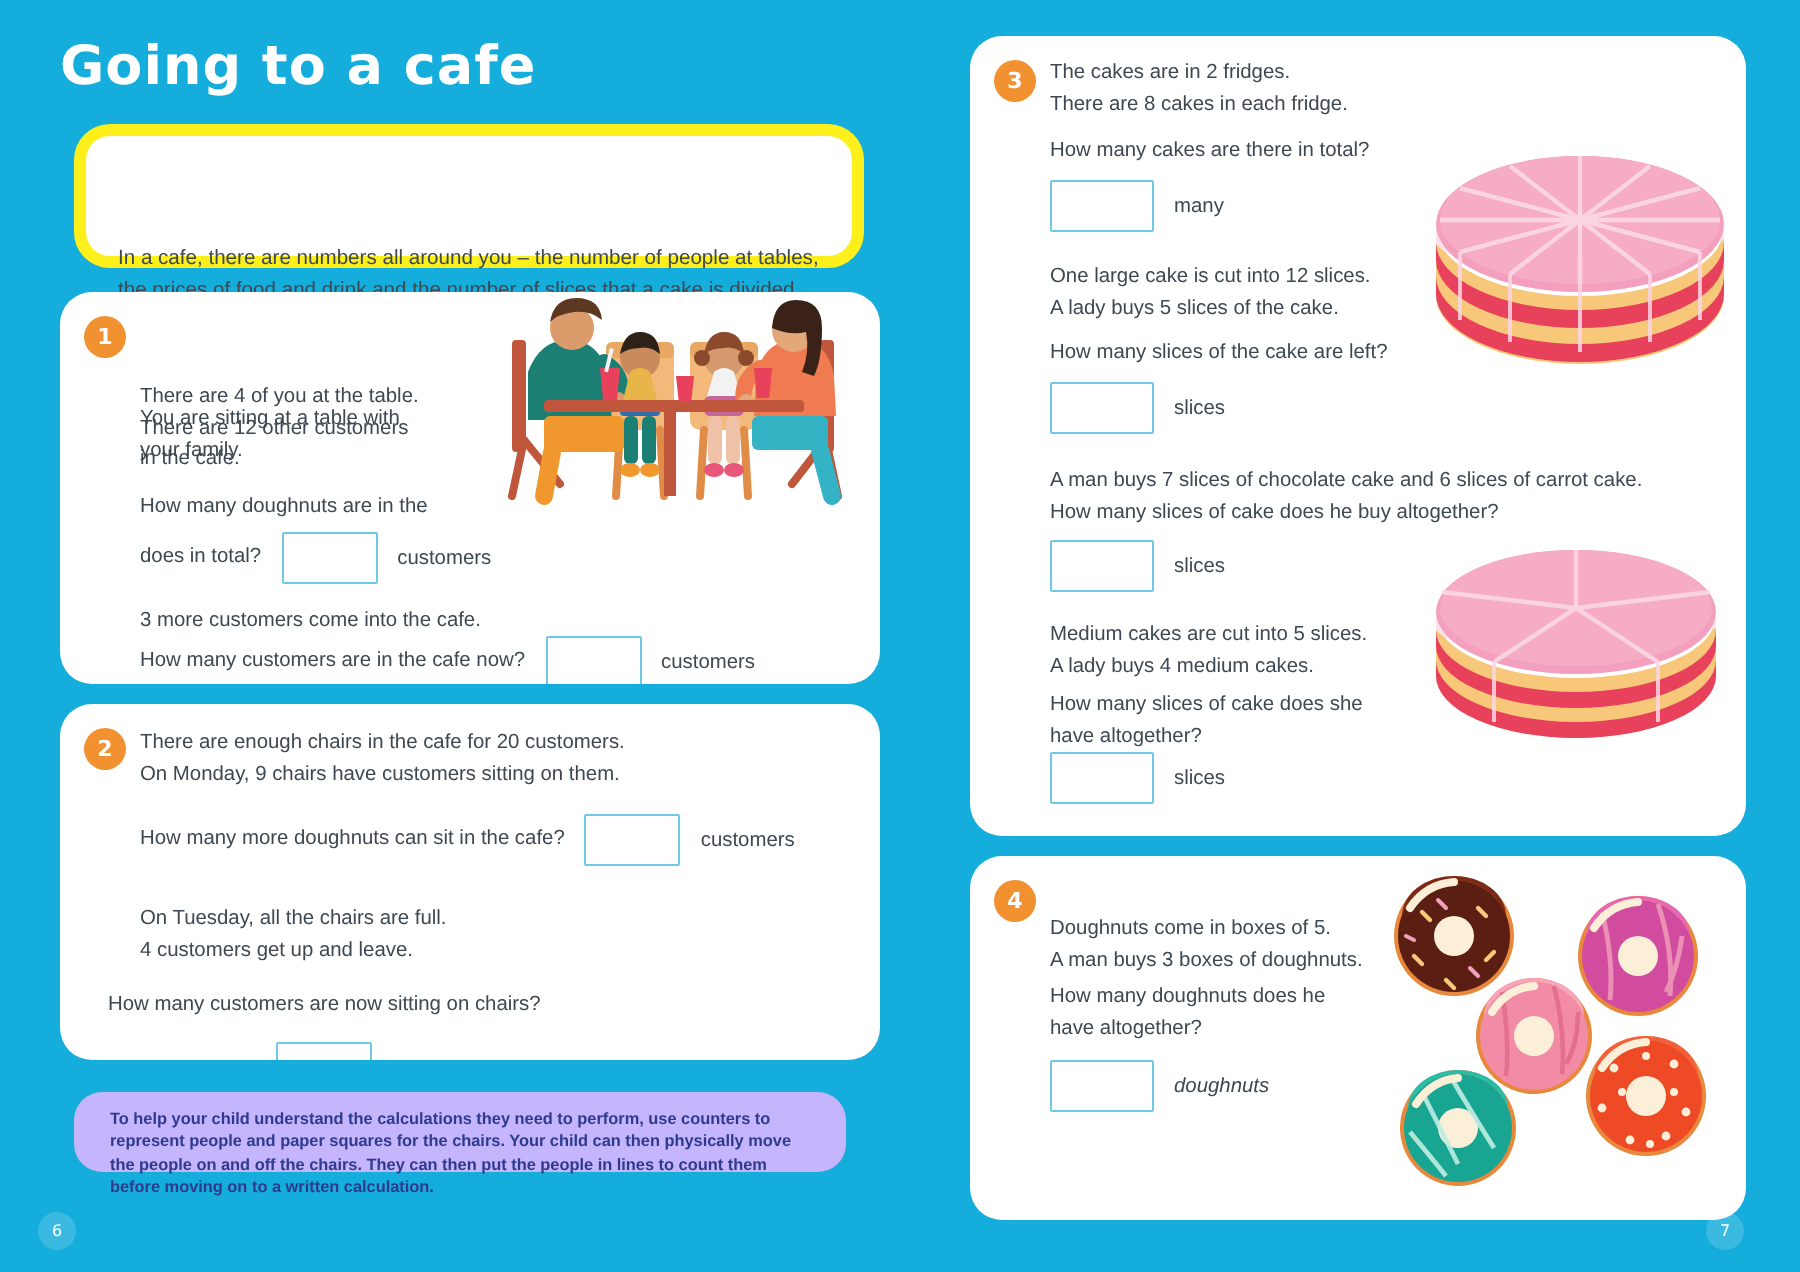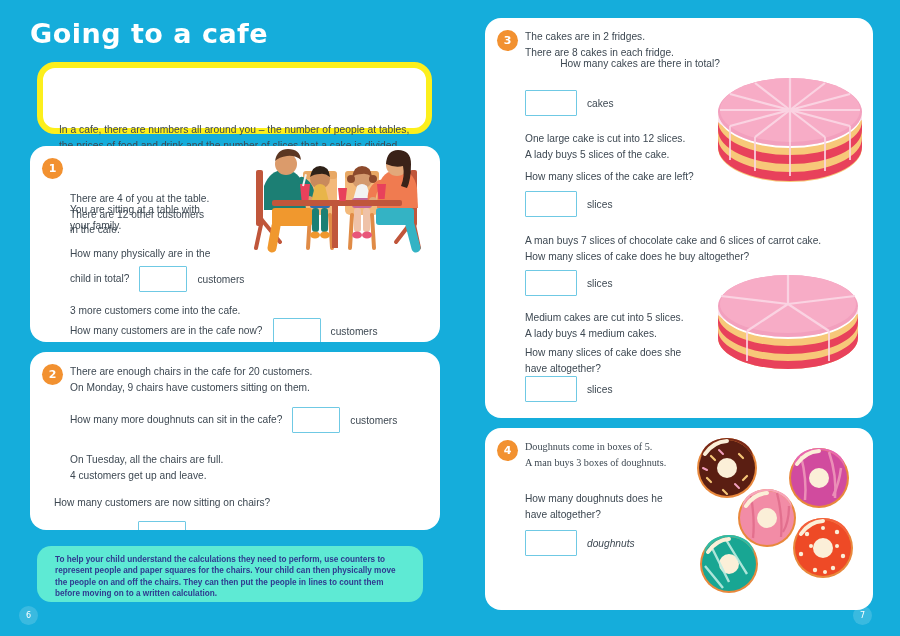--- a/index.html
+++ b/index.html
@@ -92,22 +92,22 @@
     font-size: 10.2px;
     color: #3d4852;
     vertical-align: middle;
   }
 
   .inline-row { display: flex; align-items: center; gap: 10px; }
 
   
   .tip-box {
     position: absolute; left: 37px; top: 546px;
-    width: 386px; height: 56px;
-    background: #5eead4;
+    width: 386px; height: 40px;
+    background: #c4b5fd;
     border-radius: 14px;
     padding: 8px 18px 6px 18px;
   }
   .tip-text {
     font-size: 8.2px;
     line-height: 11.4px;
     color: #2F3A8F;
     font-weight: bold;
   }
 
@@ -144,24 +144,24 @@
 
     <div class="card q1-card">
       <div class="num-badge" style="left:12px; top:12px;">1</div>
 
       <div class="qtext" style="position:absolute; left:40px; top:12px; width:195px;margin-top:44px;">You are sitting at a table with
 your family.</div>
       <div class="qtext" style="position:absolute; left:40px; top:45px; width:195px;">There are 4 of you at the table.
 There are 12 other customers
 in the cafe.</div>
 
-      <div class="qtext" style="position:absolute; left:40px; top:100px; width:210px;">How many physically are in the</div>
+      <div class="qtext" style="position:absolute; left:40px; top:100px; width:210px;">How many doughnuts are in the</div>
 
       <div style="position:absolute; left:40px; top:120px;" class="inline-row">
-        <span class="qtext">child in total?</span>
+        <span class="qtext">does in total?</span>
         <span class="ansbox"></span>
         <span class="unit">customers</span>
       </div>
 
       <div class="qtext" style="position:absolute; left:40px; top:157px; width:260px;">3 more customers come into the cafe.</div>
 
       <div style="position:absolute; left:40px; top:172px;text-align:right;" class="inline-row">
         <span class="qtext">How many customers are in the cafe now?</span>
         <span class="ansbox"></span>
         <span class="unit">customers</span>
@@ -260,25 +260,25 @@
     <div class="pagenum left">6</div>
   </div>
 
   <div class="page-right">
 
     <div class="card q3-card" style="left:30px; top:18px; width:388px; height:400px;">
       <div class="num-badge" style="left:12px; top:12px;">3</div>
 
       <div class="qtext" style="position:absolute; left:40px; top:11px; width:220px;">The cakes are in 2 fridges.
 There are 8 cakes in each fridge.</div>
-      <div class="qtext" style="position:absolute; left:40px; top:38px; width:230px;text-align:center;">How many cakes are there in total?</div>
+      <div class="qtext" style="position:absolute; left:40px; top:50px; width:230px;">How many cakes are there in total?</div>
 
       <div style="position:absolute; left:40px; top:72px;" class="inline-row">
         <span class="ansbox wide"></span>
-        <span class="unit">cakes</span>
+        <span class="unit">many</span>
       </div>
 
       <div class="qtext" style="position:absolute; left:40px; top:113px; width:240px;">One large cake is cut into 12 slices.
 A lady buys 5 slices of the cake.</div>
       <div class="qtext" style="position:absolute; left:40px; top:151px; width:240px;">How many slices of the cake are left?</div>
 
       <div style="position:absolute; left:40px; top:173px;" class="inline-row">
         <span class="ansbox wide"></span>
         <span class="unit">slices</span>
       </div>
@@ -357,21 +357,21 @@
             <path d="M117 65 L117 95"></path>
             <path d="M35 65 L35 95"></path>
           </g>
         </svg>
       </div>
     </div>
 
     <div class="card q4-card" style="left:30px; top:428px; width:388px; height:182px;">
       <div class="num-badge" style="left:12px; top:12px;">4</div>
 
-      <div class="qtext" style="position:absolute; left:40px; top:11px; width:230px;font-family:Liberation Serif, serif;">Doughnuts come in boxes of 5.
+      <div class="qtext" style="position:absolute; left:40px; top:29px; width:230px;">Doughnuts come in boxes of 5.
 A man buys 3 boxes of doughnuts.</div>
       <div class="qtext" style="position:absolute; left:40px; top:63px; width:190px;">How many doughnuts does he
 have altogether?</div>
 
       <div style="position:absolute; left:40px; top:102px;font-style:italic;" class="inline-row">
         <span class="ansbox wide"></span>
         <span class="unit">doughnuts</span>
       </div>
 
       <div class="illus" style="left:200px; top:8px;">

